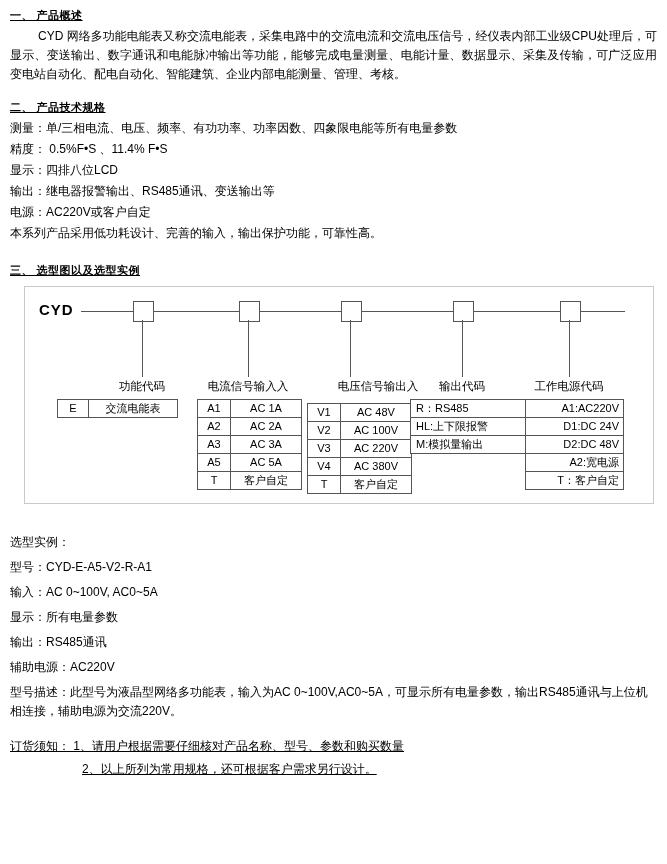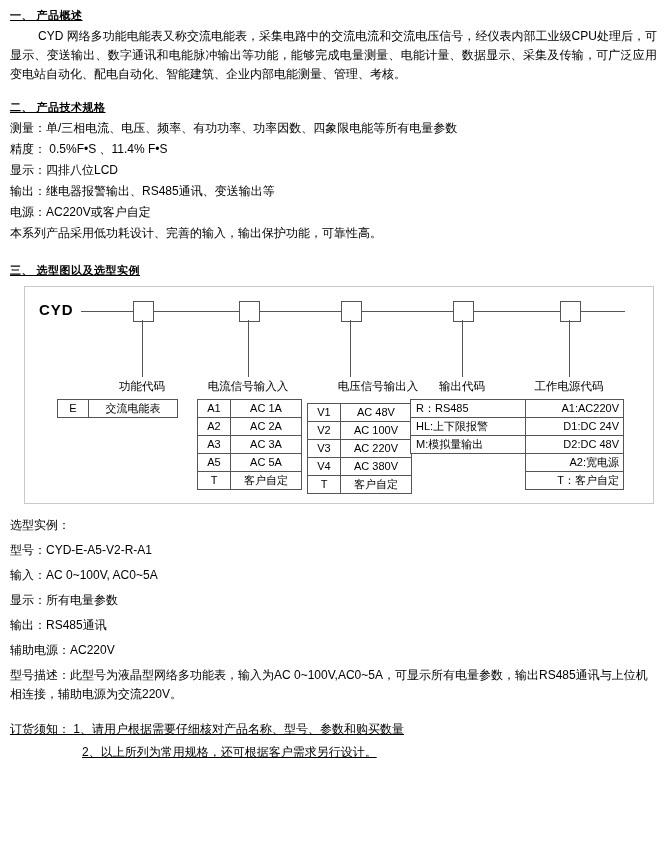--- a/index.html
+++ b/index.html
@@ -108,21 +108,21 @@
   }
   .opt-table td.w1 { width: 24px; }
   .opt-table td.w2 { width: 62px; }
   .func-table td.f1 { width: 22px; }
   .func-table td.f2 { width: 80px; }
   .out-table td.o1 { width: 110px; text-align: left; padding-left: 5px;}
   .pwr-table td.p1 { width: 88px; text-align: right; padding-left: 5px;}
 
   
   .lower {
-    margin-top: 12px;
+    margin-top: 29px;
   }
   .lower p {
     margin: 0 0 6px 0;
     line-height: 19px;
     font-size: 12px;
   }
   .note p {
     margin: 0 0 4px 0;
     line-height: 19px;
     text-decoration: underline;

